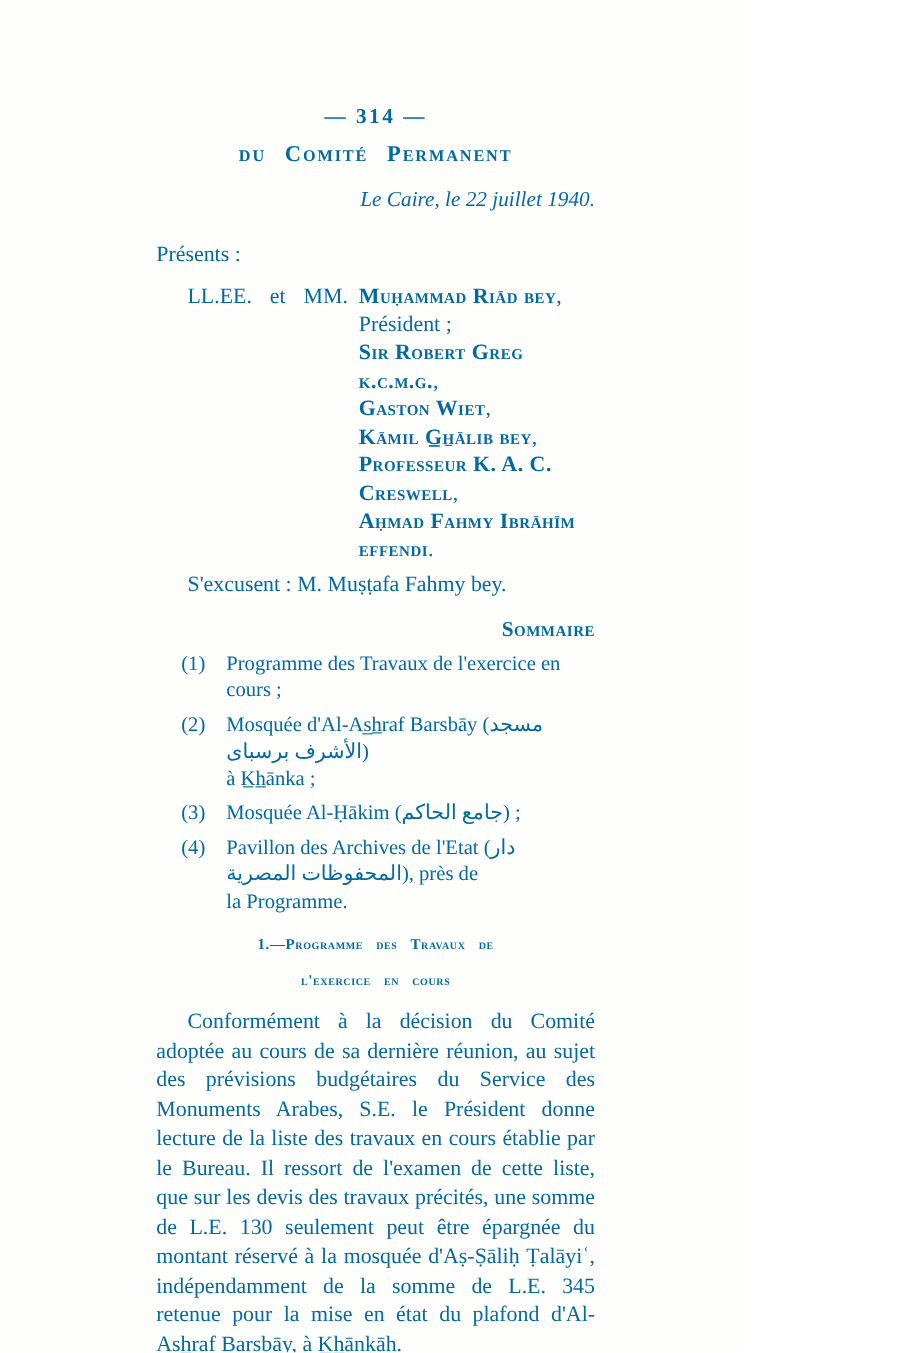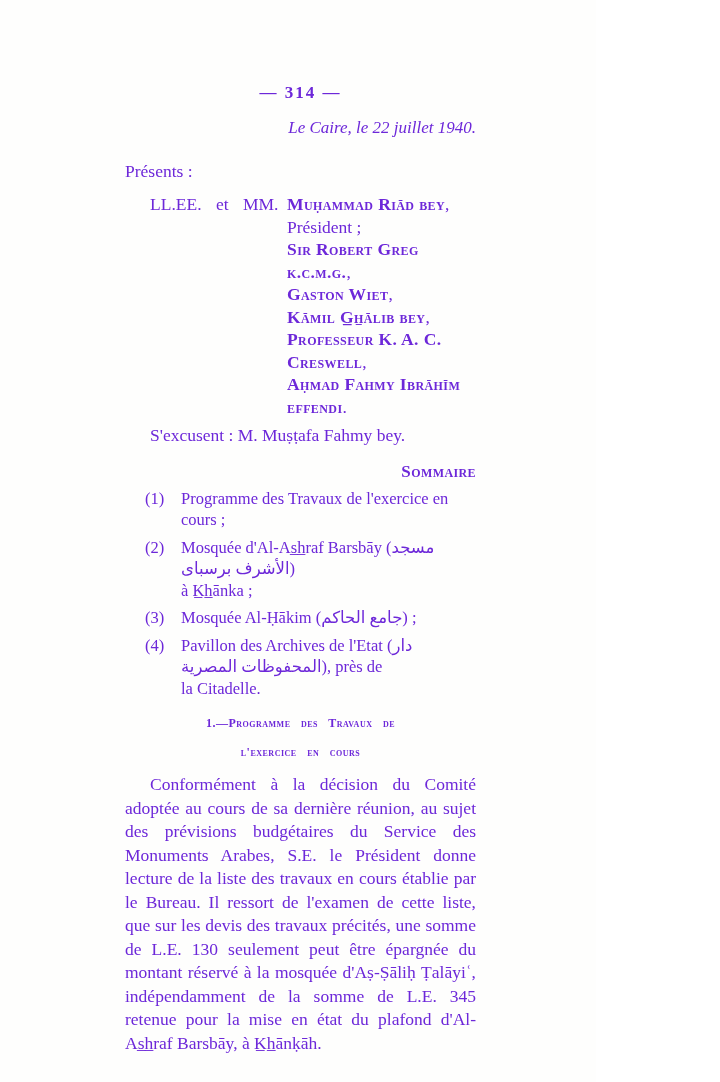--- a/index.html
+++ b/index.html
@@ -3,21 +3,21 @@
 <meta charset="utf-8">
 <style>
   html,body{margin:0;padding:0;background:#ffffff;}
   .page{
     position:relative;
     width:596px;height:1082px;
     box-sizing:border-box;
     padding:82px 120px 0 125px;
     overflow:hidden;
     background:#fefefd;
-    color:#6d28d9;
+    color:#0369a1;
     font-family:"Liberation Serif","DejaVu Serif","DejaVu Sans",serif;
     font-size:17.5px;
   }
   .pagenum{text-align:center;font-weight:700;font-size:17px;letter-spacing:2px;line-height:21px;}
   .title{text-align:center;margin-top:34px;font-size:20px;font-weight:700;letter-spacing:1px;line-height:26px;}
   .title sup{font-size:12px;}
   .subtitle{
     text-align:center;margin-top:8px;font-size:18px;font-weight:600;
     font-variant-caps:small-caps;word-spacing:9px;letter-spacing:1.5px;line-height:24px;
   }
@@ -42,20 +42,21 @@
   .bodypar{margin-top:6px;}
 </style>
 </head>
 <body>
 
 <div class="page">
 
   <div class="pagenum">— 314 —</div>
 
 
+  <div class="subtitle">du Comité Permanent</div>
 
   <div class="dateline">Le Caire, le 22 juillet 1940.</div>
 
   <p class="presents">Présents :</p>
 
   <div class="names">
     <div class="prefix">LL.EE. et MM.</div>
     <div class="col">
       <div class="member-line"><span class="sc">Muḥammad Riād bey</span><span class="after">, Président ;</span></div>
       <div class="member-line"><span class="sc">Sir Robert Greg k.c.m.g.</span><span class="after">,</span></div>
@@ -88,21 +89,21 @@
     <li>
       <span class="num">(3)</span>
       <span class="itext">
           <span class="line">Mosquée Al-Ḥākim (جامع الحاكم) ;</span>
         </span>
     </li>
     <li>
       <span class="num">(4)</span>
       <span class="itext">
           <span class="line">Pavillon des Archives de l'Etat (دار المحفوظات المصرية), près de</span>
-          <span class="line">la Citadelle.</span>
+          <span class="line">la Programme.</span>
         </span>
     </li>
   </ol>
 
   <div class="section-head">
     <div class="sc-line">1.—Programme des Travaux de</div>
     <div class="sc-line">l'exercice en cours</div>
   </div>
 
   <p class="par bodypar">Conformément à la décision du Comité adoptée au cours de sa dernière réunion, au sujet des prévisions budgétaires du Service des Monuments Arabes, S.E. le Président donne lecture de la liste des travaux en cours établie par le Bureau. Il ressort de l'examen de cette liste, que sur les devis des travaux précités, une somme de L.E. 130 seulement peut être épargnée du montant réservé à la mosquée d'Aṣ-Ṣāliḥ Ṭalāyiʿ, indépendamment de la somme de L.E. 345 retenue pour la mise en état du plafond d'Al-As̲h̲raf Barsbāy, à K̲h̲ānḳāh.</p>

